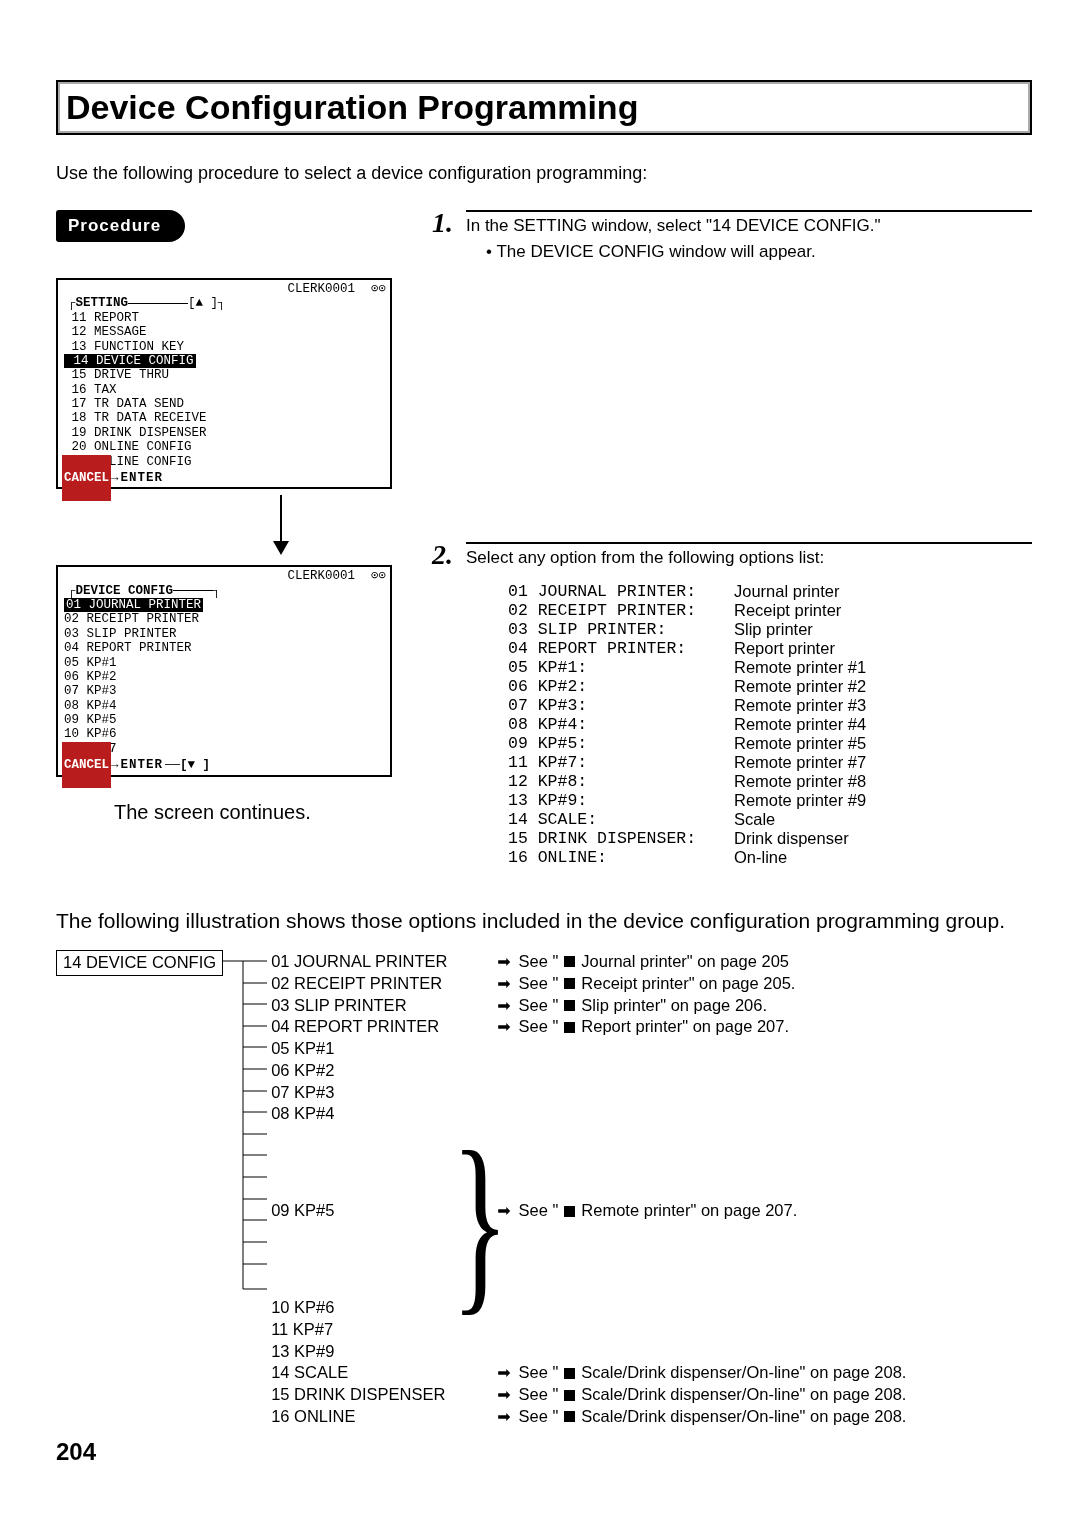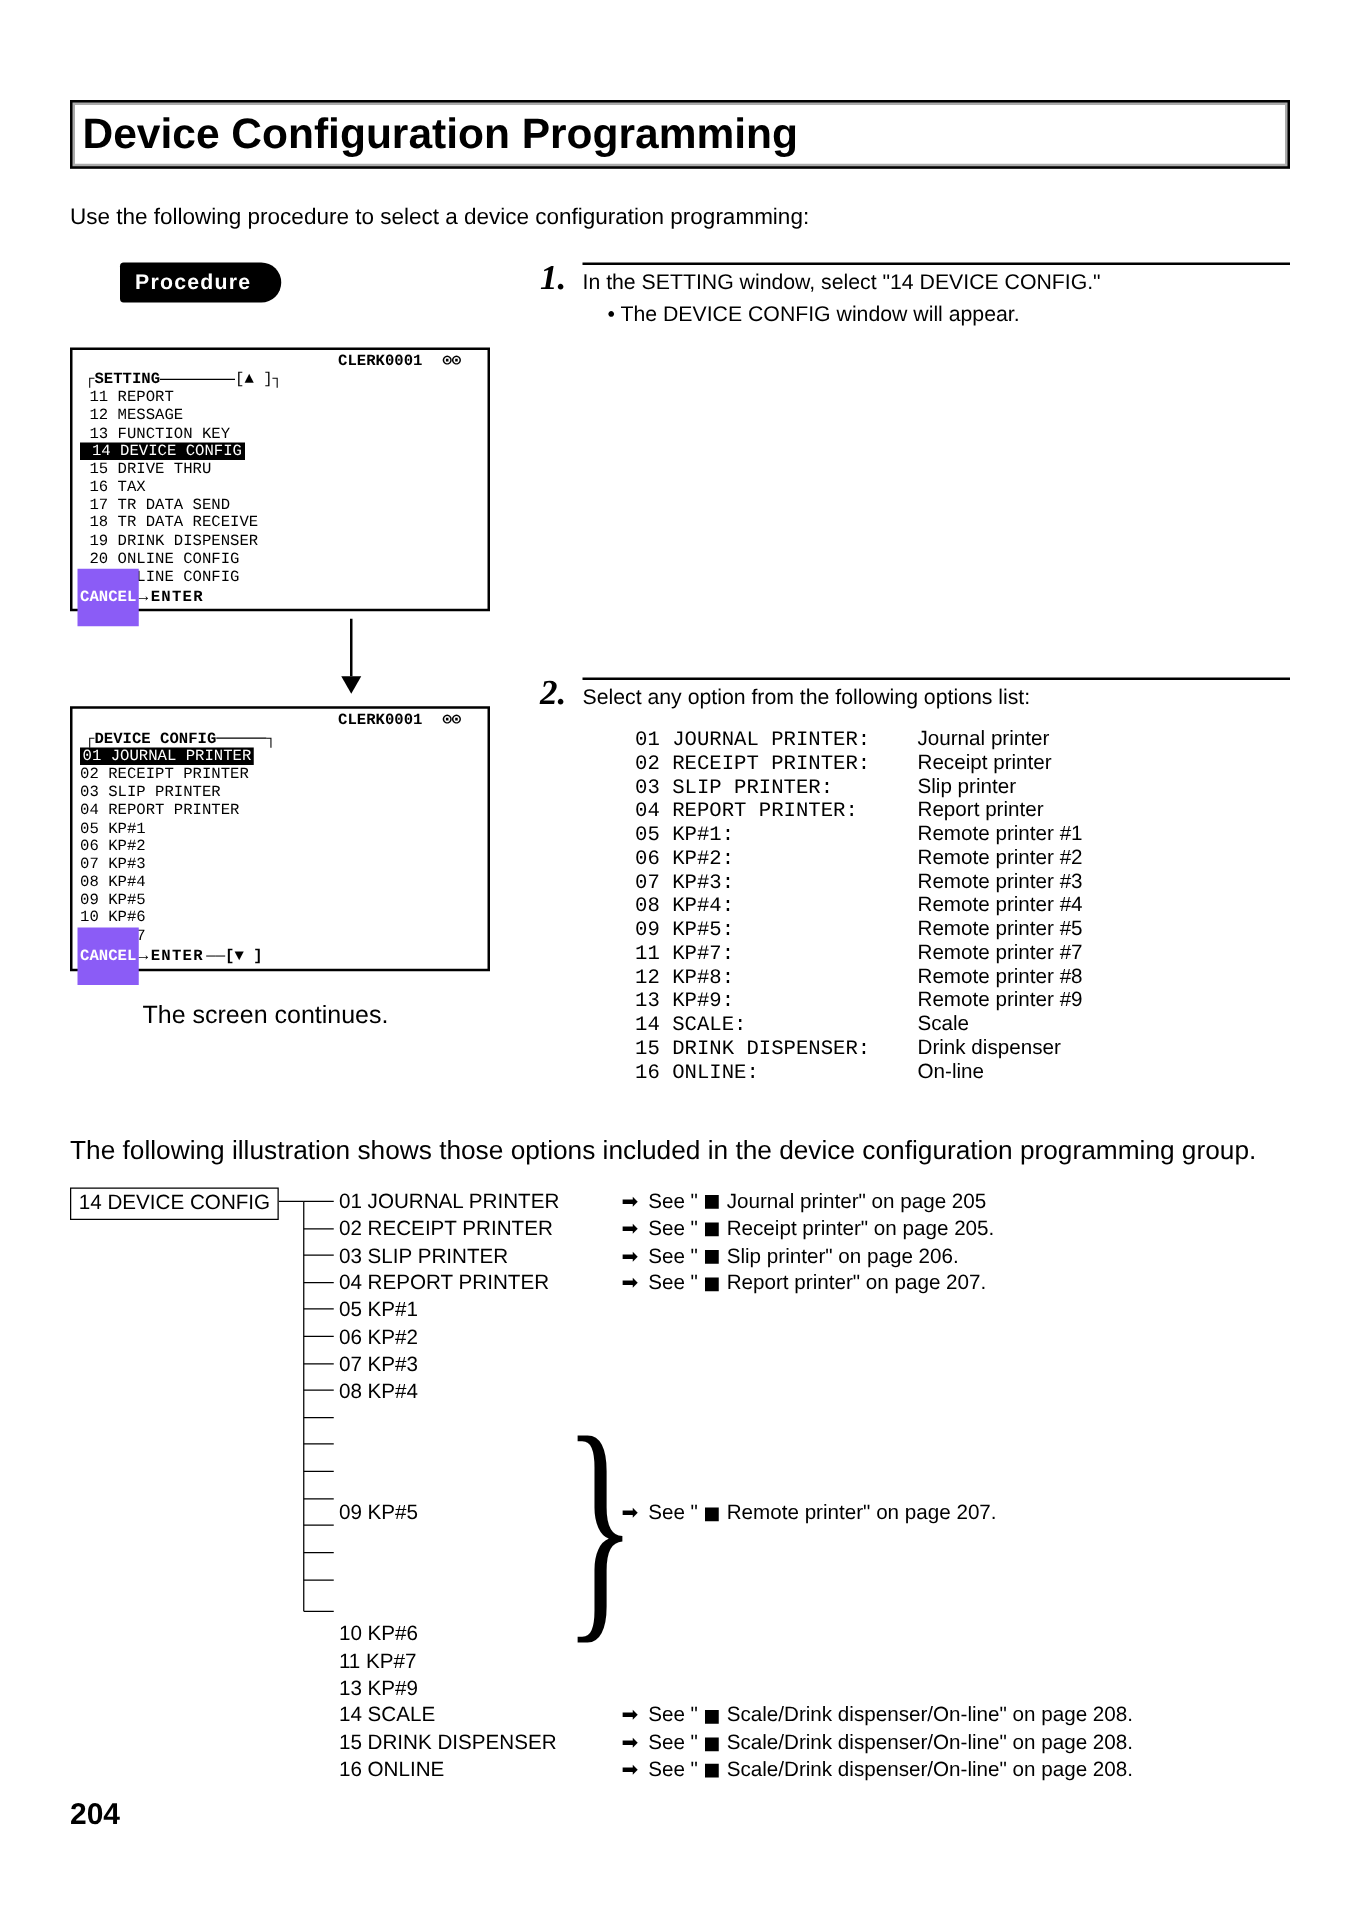--- a/index.html
+++ b/index.html
@@ -46,38 +46,36 @@
   .procedure-pill {
     display: inline-block;
     background: #000;
     color: #fff;
     font-weight: bold;
     padding: 6px 24px 6px 12px;
     border-radius: 4px 22px 22px 4px;
     font-size: 17px;
     letter-spacing: 1px;
     margin-bottom: 36px;
-    margin-left: 40px;
   }
   .terminal {
     border: 2px solid #000;
     width: 336px;
     font-family: "Courier New", monospace;
     font-size: 12.5px;
     line-height: 1.15;
     background: #fff;
     margin-bottom: 6px;
     position: relative;
     box-sizing: border-box;
   }
   .terminal .head-row {
     display:flex;
     justify-content: space-between;
-    padding: 2px 21px 0 4px;
-    font-weight: bold;
+    padding: 2px 4px 0 4px;
   }
   .term-body {
     padding: 0 6px 2px 6px;
     min-height: 170px;
     box-sizing:border-box;
   }
   .term-title {
     display:flex;
     align-items:center;
     gap:0;
@@ -86,21 +84,21 @@
   }
   .term-title-label { font-weight:bold; }
   .term-title-line { border-top:1px solid #000; flex:1; height:0; }
   .term-line { white-space: pre; }
   .term-line.sel { background:#000; color:#fff; display:inline-block; padding:0 2px;}
   .term-foot {
     border-top: 0 solid #000;
     padding: 0 4px 2px 4px;
     font-weight:bold;
   }
-  .term-foot .cancel { background:#8b5cf6; color:#fff; padding:16px 2px;}
+  .term-foot .cancel { background:#b91c1c; color:#fff; padding:16px 2px;}
   .term-foot .enter { color:#000; padding:0 2px; letter-spacing:1px;}
   .arrow-down {
     display:flex; flex-direction:column; align-items:center;
     margin: 4px 0 10px 90px;
   }
   .arrow-down .shaft { width:2px; height:46px; background:#000;}
   .arrow-down .head { width:0;height:0;border-left:8px solid transparent;border-right:8px solid transparent;border-top:14px solid #000;}
   .screen-continues {
     font-size:20px;
     margin-left:58px;

